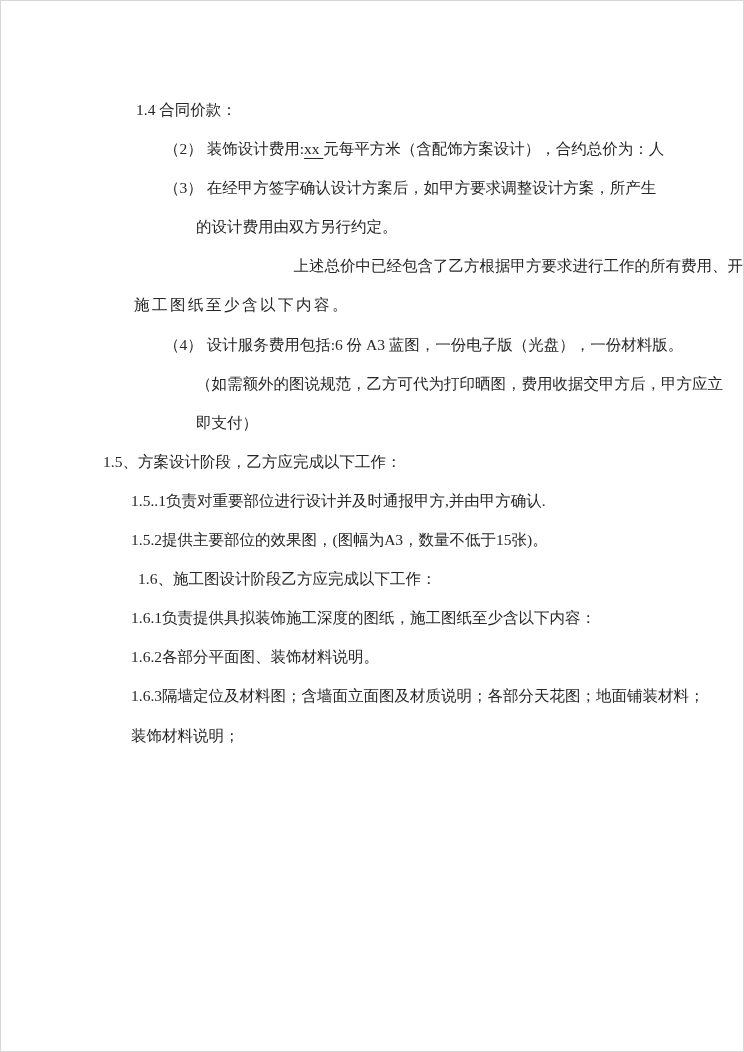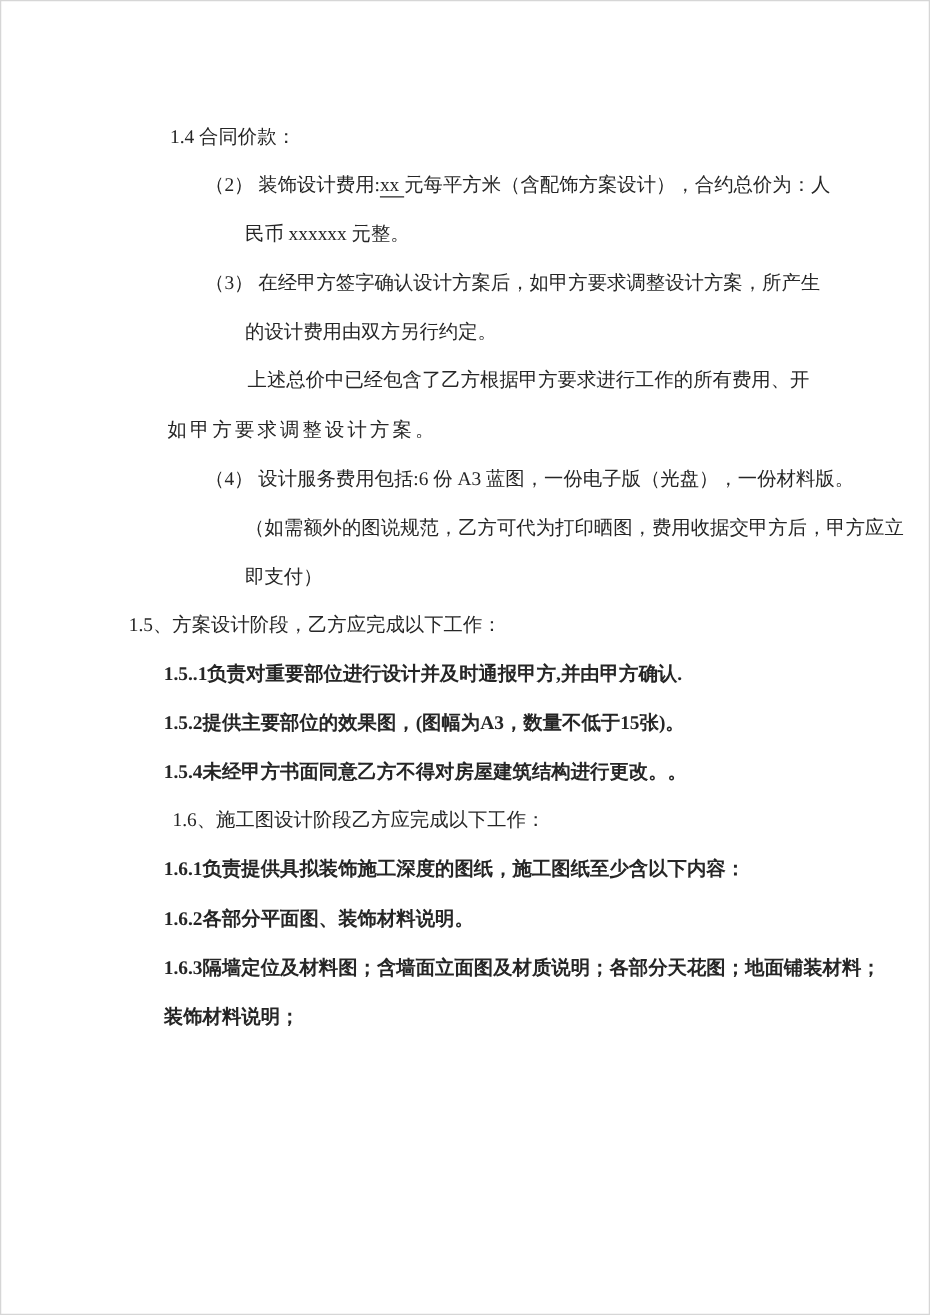--- a/index.html
+++ b/index.html
@@ -25,48 +25,46 @@
     height: 39.1px;
     line-height: 39.1px;
     font-size: 15.5px;
     white-space: pre;
     box-sizing: border-box;
   }
   
   .r-clause14 { padding-left: 135px; }
   .r-item     { padding-left: 163px; }
   .r-cont     { padding-left: 195px; }
-  .r-note1    { padding-left: 197px; }
+  .r-note1    { padding-left: 197px; text-align: right; }
   .r-note2    { padding-left: 133px; letter-spacing: 2.5px; }
   .r-sec15    { padding-left: 102px; }
   .r-sec16    { padding-left: 137px; }
-  .r-sub      { padding-left: 130px; font-weight: bold; }
+  .r-sub      { padding-left: 130px; }
   .u {
     text-decoration: underline;
     text-underline-offset: 4px;
   }
 </style>
 </head>
 <body>
 
 <div class="page">
   <div class="doc" id="doc">
       <div class="line r-clause14"><span>1.4 合同价款：</span></div>
       <div class="line r-item"><span>（2） 装饰设计费用:</span><span class="u">xx </span><span>元每平方米（含配饰方案设计），合约总价为：人</span></div>
-      <div class="line r-cont"><span>民币 xxxxxx 元整。</span></div>
       <div class="line r-item"><span>（3） 在经甲方签字确认设计方案后，如甲方要求调整设计方案，所产生</span></div>
       <div class="line r-cont"><span>的设计费用由双方另行约定。</span></div>
       <div class="line r-note1"><span>上述总价中已经包含了乙方根据甲方要求进行工作的所有费用、开</span></div>
-      <div class="line r-note2"><span>如甲方要求调整设计方案。</span></div>
+      <div class="line r-note2"><span>施工图纸至少含以下内容。</span></div>
       <div class="line r-item"><span>（4） 设计服务费用包括:6 份 A3 蓝图，一份电子版（光盘），一份材料版。</span></div>
       <div class="line r-cont"><span>（如需额外的图说规范，乙方可代为打印晒图，费用收据交甲方后，甲方应立</span></div>
       <div class="line r-cont"><span>即支付）</span></div>
       <div class="line r-sec15"><span>1.5、方案设计阶段，乙方应完成以下工作：</span></div>
       <div class="line r-sub"><span>1.5..1负责对重要部位进行设计并及时通报甲方,并由甲方确认.</span></div>
       <div class="line r-sub"><span>1.5.2提供主要部位的效果图，(图幅为A3，数量不低于15张)。</span></div>
-      <div class="line r-sub"><span>1.5.4未经甲方书面同意乙方不得对房屋建筑结构进行更改。。</span></div>
       <div class="line r-sec16"><span>1.6、施工图设计阶段乙方应完成以下工作：</span></div>
       <div class="line r-sub"><span>1.6.1负责提供具拟装饰施工深度的图纸，施工图纸至少含以下内容：</span></div>
       <div class="line r-sub"><span>1.6.2各部分平面图、装饰材料说明。</span></div>
       <div class="line r-sub"><span>1.6.3隔墙定位及材料图；含墙面立面图及材质说明；各部分天花图；地面铺装材料；</span></div>
       <div class="line r-sub"><span>装饰材料说明；</span></div>
     </div>
 </div>
 
 </body></html>

